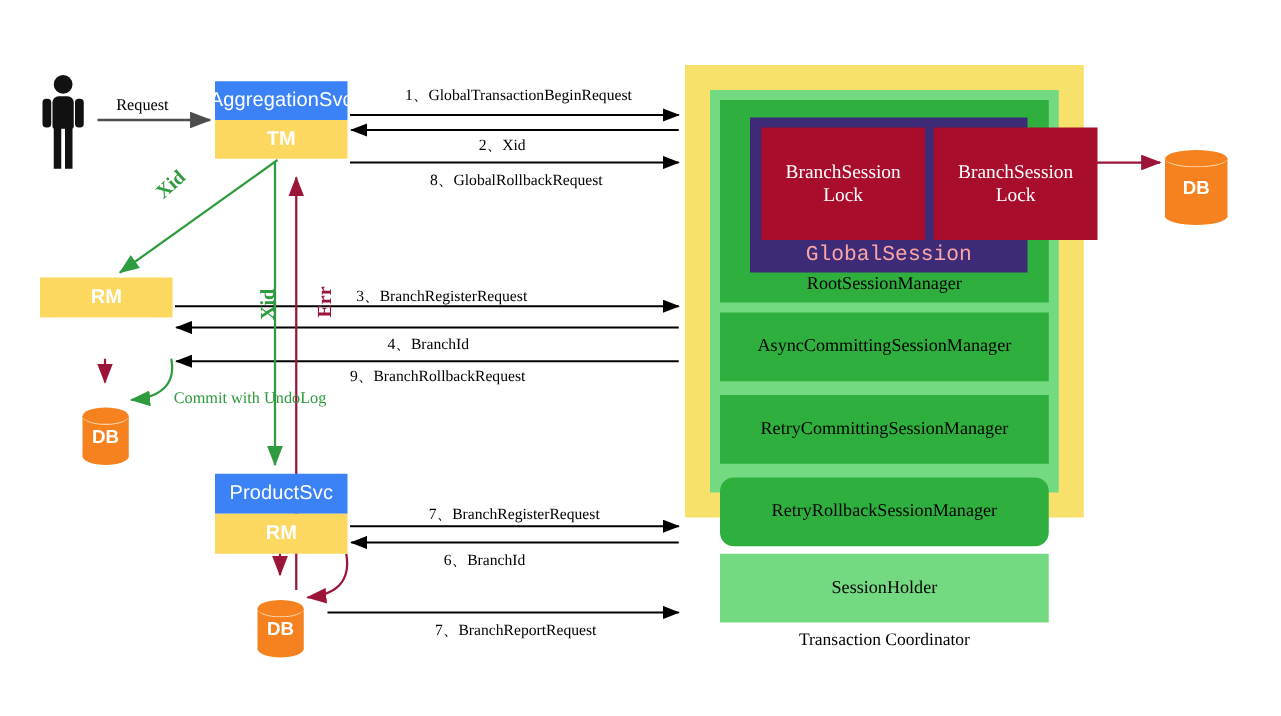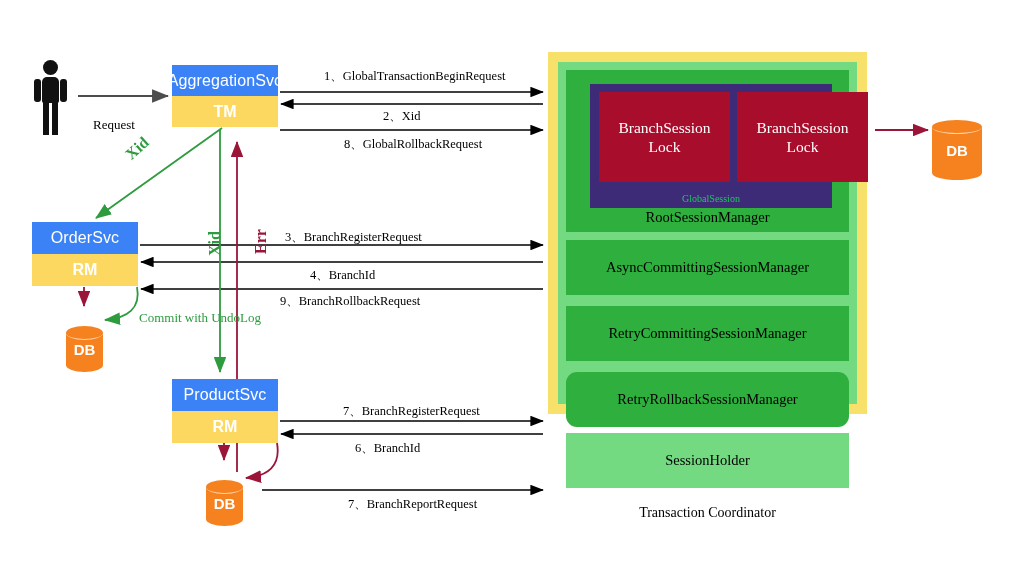--- a/index.html
+++ b/index.html
@@ -10,33 +10,33 @@
   .svc{position:absolute;box-sizing:border-box;}
   .svc .top{width:100%;height:50%;background:#3b82f6;color:#fff;
             display:flex;align-items:center;justify-content:center;
             font-size:16px;font-weight:400;letter-spacing:.1px;}
   .svc .bot{width:100%;height:50%;background:#fcd860;color:#ffffff;
             display:flex;align-items:center;justify-content:center;
             font-size:16px;font-weight:700;}
 
   
   #tc{position:absolute;left:548px;top:52px;width:319px;height:362px;
-      background:#f7e16b;box-sizing:border-box;padding:10px;}
+      background:#f7e16b;box-sizing:border-box;padding:20px;}
   #tc-inner{position:relative;width:100%;height:100%;background:#74da81;
             box-sizing:border-box;padding:8px;}
   .mgr{position:absolute;left:8px;right:8px;background:#2eaf3e;
        color:#000;font-family:"Liberation Serif",serif;font-size:14.5px;
        display:flex;align-items:flex-end;justify-content:center;
        box-sizing:border-box;padding-bottom:6px;}
   #rootmgr{top:8px;height:162px;}
   #globalsession{position:absolute;left:24px;right:17px;top:14px;height:124px;
        background:#3d2b78;box-sizing:border-box;
        display:flex;align-items:flex-end;justify-content:center;}
-  #globalsession .gs-label{font-family:Liberation Serif, serif;font-size:10px;
-       color:#22c55e;padding-bottom:4px;}
+  #globalsession .gs-label{font-family:Liberation Mono, monospace;font-size:17px;
+       color:#fca5a5;padding-bottom:4px;}
   .bslock{position:absolute;top:8px;height:90px;background:#a80d2c;color:#fff;
        font-size:15.5px;line-height:19px;text-align:center;
        display:flex;align-items:center;justify-content:center;
        box-sizing:border-box;}
   #bslock1{left:9px;width:131px;}
   #bslock2{left:147px;width:131px;}
   #asyncmgr{top:178px;height:55px;}
   #retrycommit{top:244px;height:55px;}
   #retryrollback{top:310px;height:55px;}
   #sessionholder{position:absolute;left:8px;right:8px;top:371px;height:55px;
@@ -173,29 +173,28 @@
   </svg>
 
   <div id="person">
     <div class="head"></div>
     <div class="body"></div>
     <div class="arml"></div>
     <div class="armr"></div>
     <div class="legl"></div>
     <div class="legr"></div>
   </div>
-  <div class="alabel" style="left:93px;top:76px;font-size:13px;margin-top:41px;">Request</div>
+  <div class="alabel" style="left:93px;top:76px;font-size:13px;">Request</div>
 
   <div class="svc" id="svc-aggregation" style="left:172px;top:65px;width:106px;height:62px;">
     <div class="top">AggregationSvc</div>
     <div class="bot">TM</div>
   </div>
 
   <div class="svc" id="svc-order" style="left:32px;top:222px;width:106px;height:64px;">
-    <div class="top">OrderSvc</div>
     <div class="bot">RM</div>
   </div>
 
   <div class="svc" id="svc-product" style="left:172px;top:379px;width:106px;height:64px;">
     <div class="top">ProductSvc</div>
     <div class="bot">RM</div>
   </div>
 
   <div class="db" style="left:66px;top:306px;width:37px;height:46px;">
     <div class="cyl">

